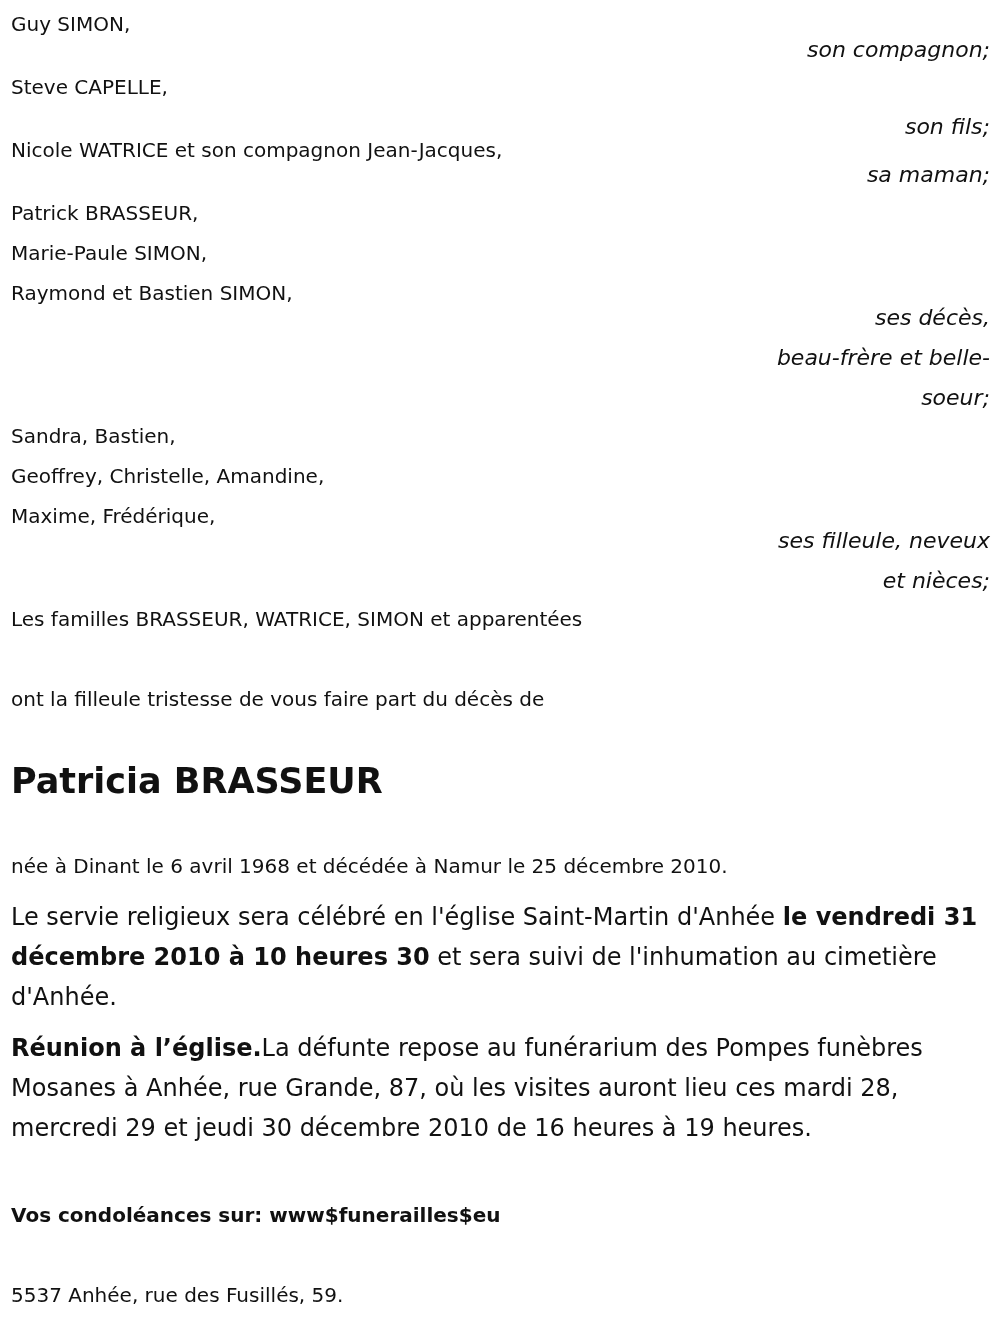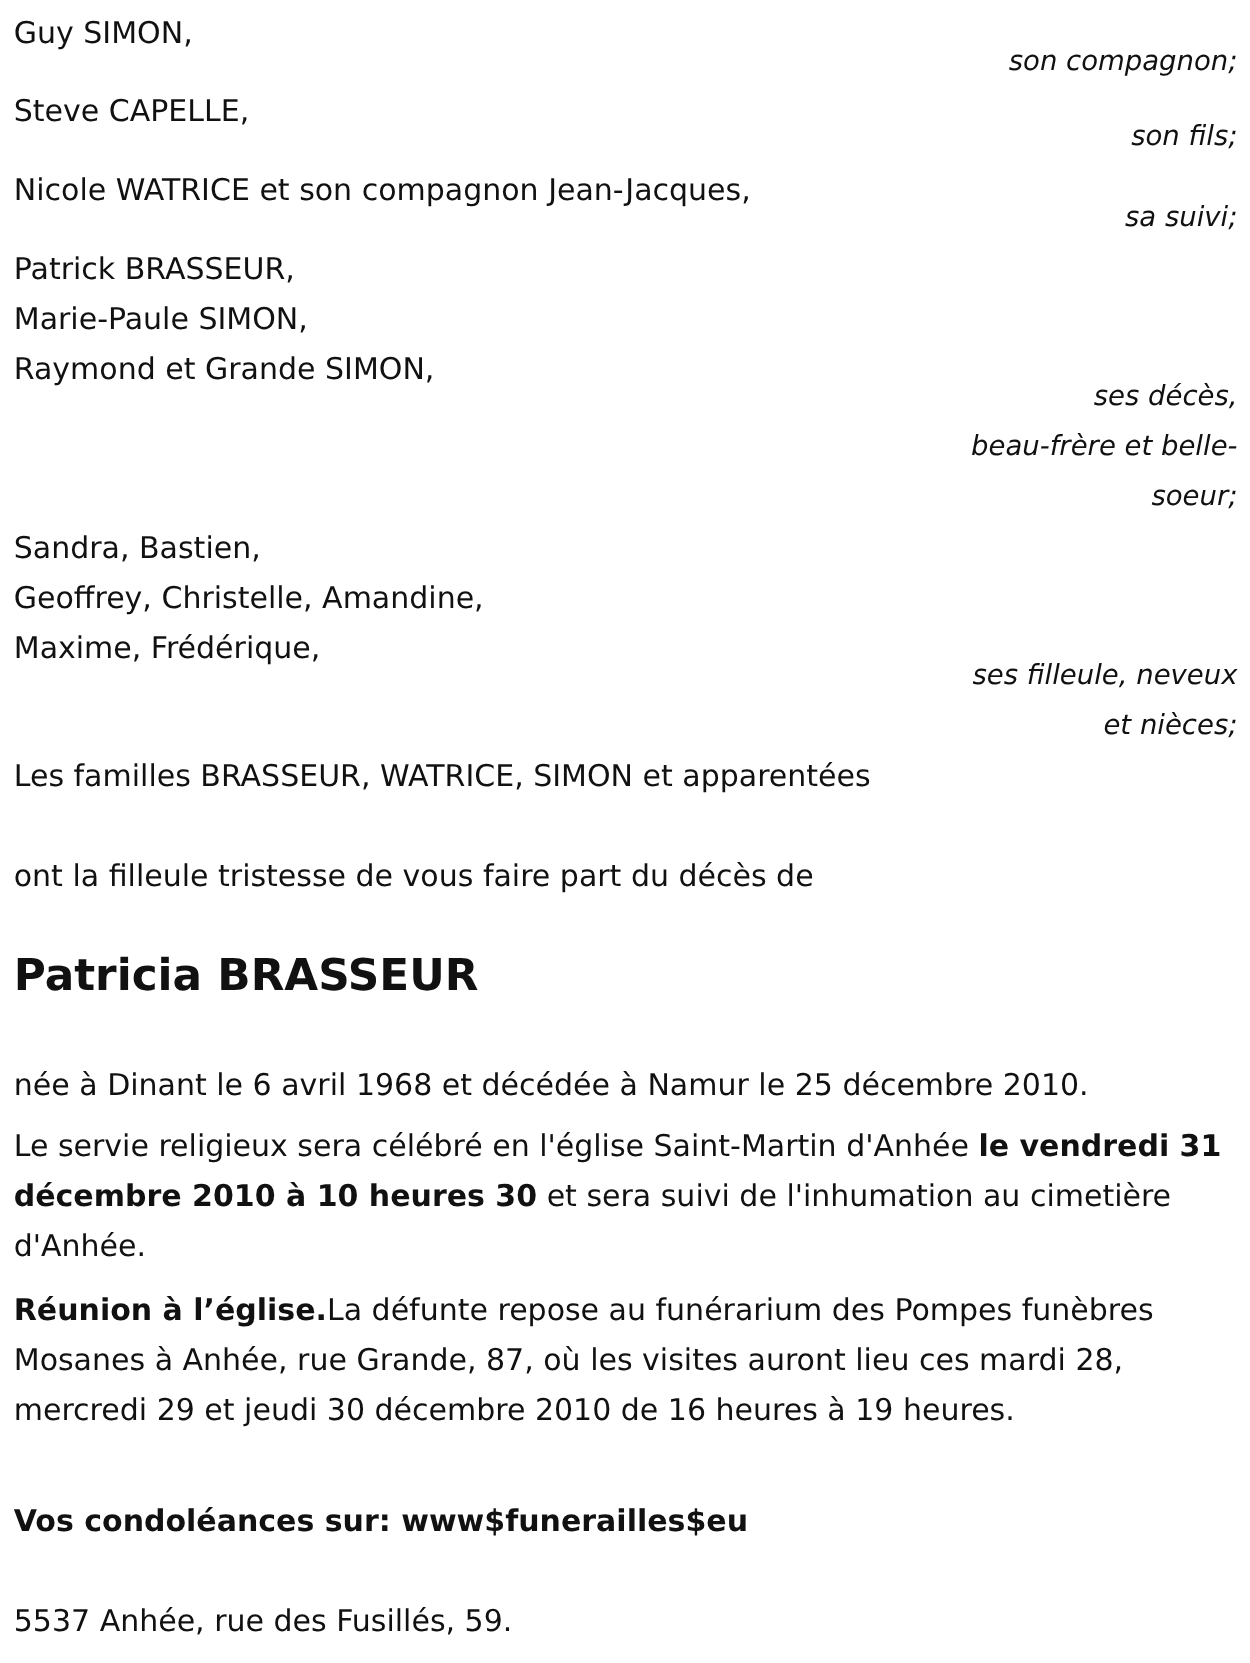--- a/index.html
+++ b/index.html
@@ -1,43 +1,43 @@
 <!DOCTYPE html>
 <html><head>
   <meta charset="utf-8">
   <style>
     html, body { margin: 0; padding: 0; background: #ffffff; }
     body {
       width: 1000px; height: 1330px; overflow: hidden; position: relative;
       font-family: "DejaVu Sans", "Liberation Sans", sans-serif;
       color: #111111; font-size: 24px;
     }
-    .line { position: absolute; left: 11px; white-space: nowrap; line-height: 1; font-size: 24px; }
+    .line { position: absolute; left: 11px; white-space: nowrap; line-height: 1; font-size: 20px; }
     .rel { position: absolute; right: 10px; text-align: left; font-style: italic; white-space: nowrap; line-height: 1; font-size: 22px; }
     .name { position: absolute; left: 11px; font-weight: bold; font-size: 35px; line-height: 1; white-space: nowrap; }
     .para { position: absolute; left: 11px; width: 985px; font-size: 24px; line-height: 40px; margin: 0; }
     b { font-weight: bold; }
   </style>
 </head>
 <body>
 
 <div>
 
   <div class="line" style="top:14px">Guy SIMON,</div>
   <div class="rel" style="top:39px">son compagnon;</div>
 
   <div class="line" style="top:77px">Steve CAPELLE,</div>
-  <div class="rel" style="top:99px">son fils;</div>
+  <div class="rel" style="top:116px">son fils;</div>
 
   <div class="line" style="top:140px">Nicole WATRICE et son compagnon Jean-Jacques,</div>
-  <div class="rel" style="top:164px">sa suivi;</div>
+  <div class="rel" style="top:164px">sa maman;</div>
 
   <div class="line" style="top:203px">Patrick BRASSEUR,</div>
   <div class="line" style="top:243px">Marie-Paule SIMON,</div>
-  <div class="line" style="top:283px">Raymond et Grande SIMON,</div>
+  <div class="line" style="top:283px">Raymond et Bastien SIMON,</div>
   <div class="rel" style="top:307px">ses décès,</div>
   <div class="rel" style="top:347px">beau-frère et belle-</div>
   <div class="rel" style="top:387px">soeur;</div>
 
   <div class="line" style="top:426px">Sandra, Bastien,</div>
   <div class="line" style="top:466px">Geoffrey, Christelle, Amandine,</div>
   <div class="line" style="top:506px">Maxime, Frédérique,</div>
   <div class="rel" style="top:530px">ses filleule, neveux</div>
   <div class="rel" style="top:570px">et nièces;</div>
 

